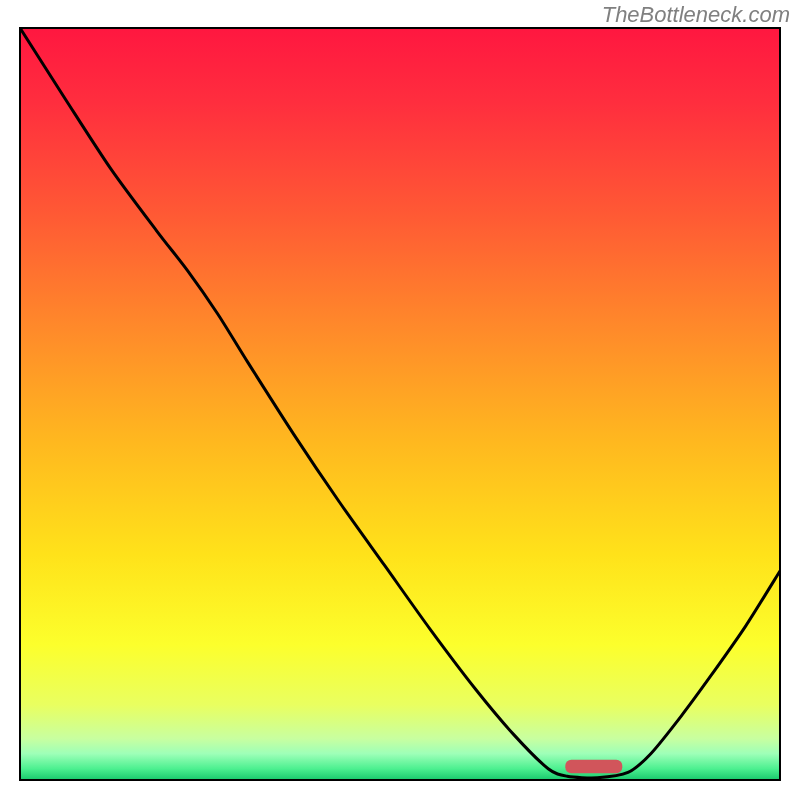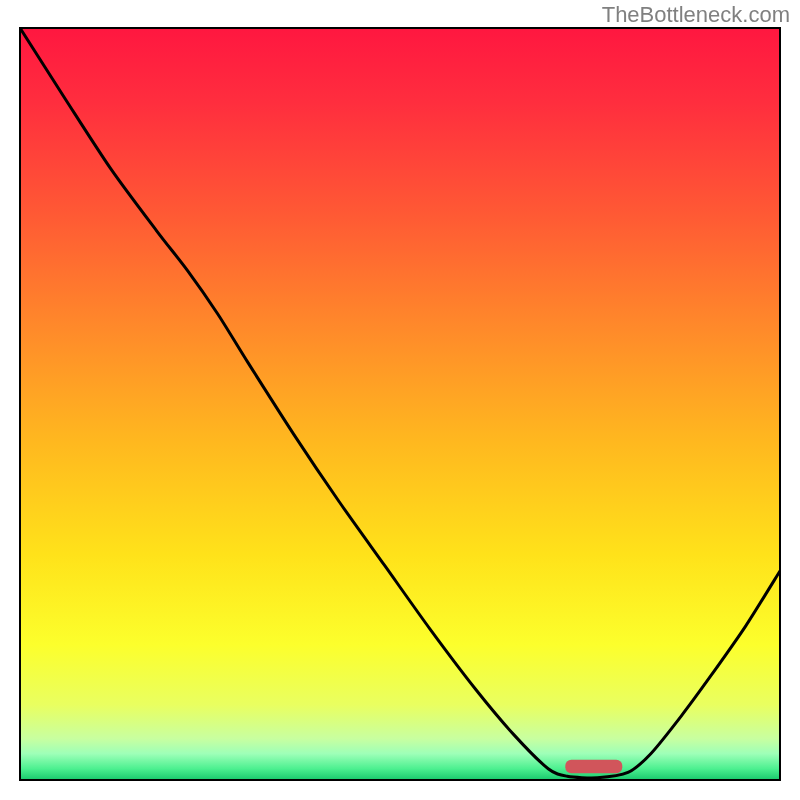--- a/index.html
+++ b/index.html
@@ -8,20 +8,21 @@
     width: 800px;
     height: 800px;
     background: #ffffff;
     overflow: hidden;
     font-family: Arial, Helvetica, sans-serif;
   }
   .container {
     position: relative;
     width: 800px;
     height: 564px;
+    font-style: italic;
   }
   .watermark {
     position: absolute;
     top: 2px;
     right: 10px;
     color: #808080;
     font-size: 22px;
     font-weight: 500;
     z-index: 3;
   }

